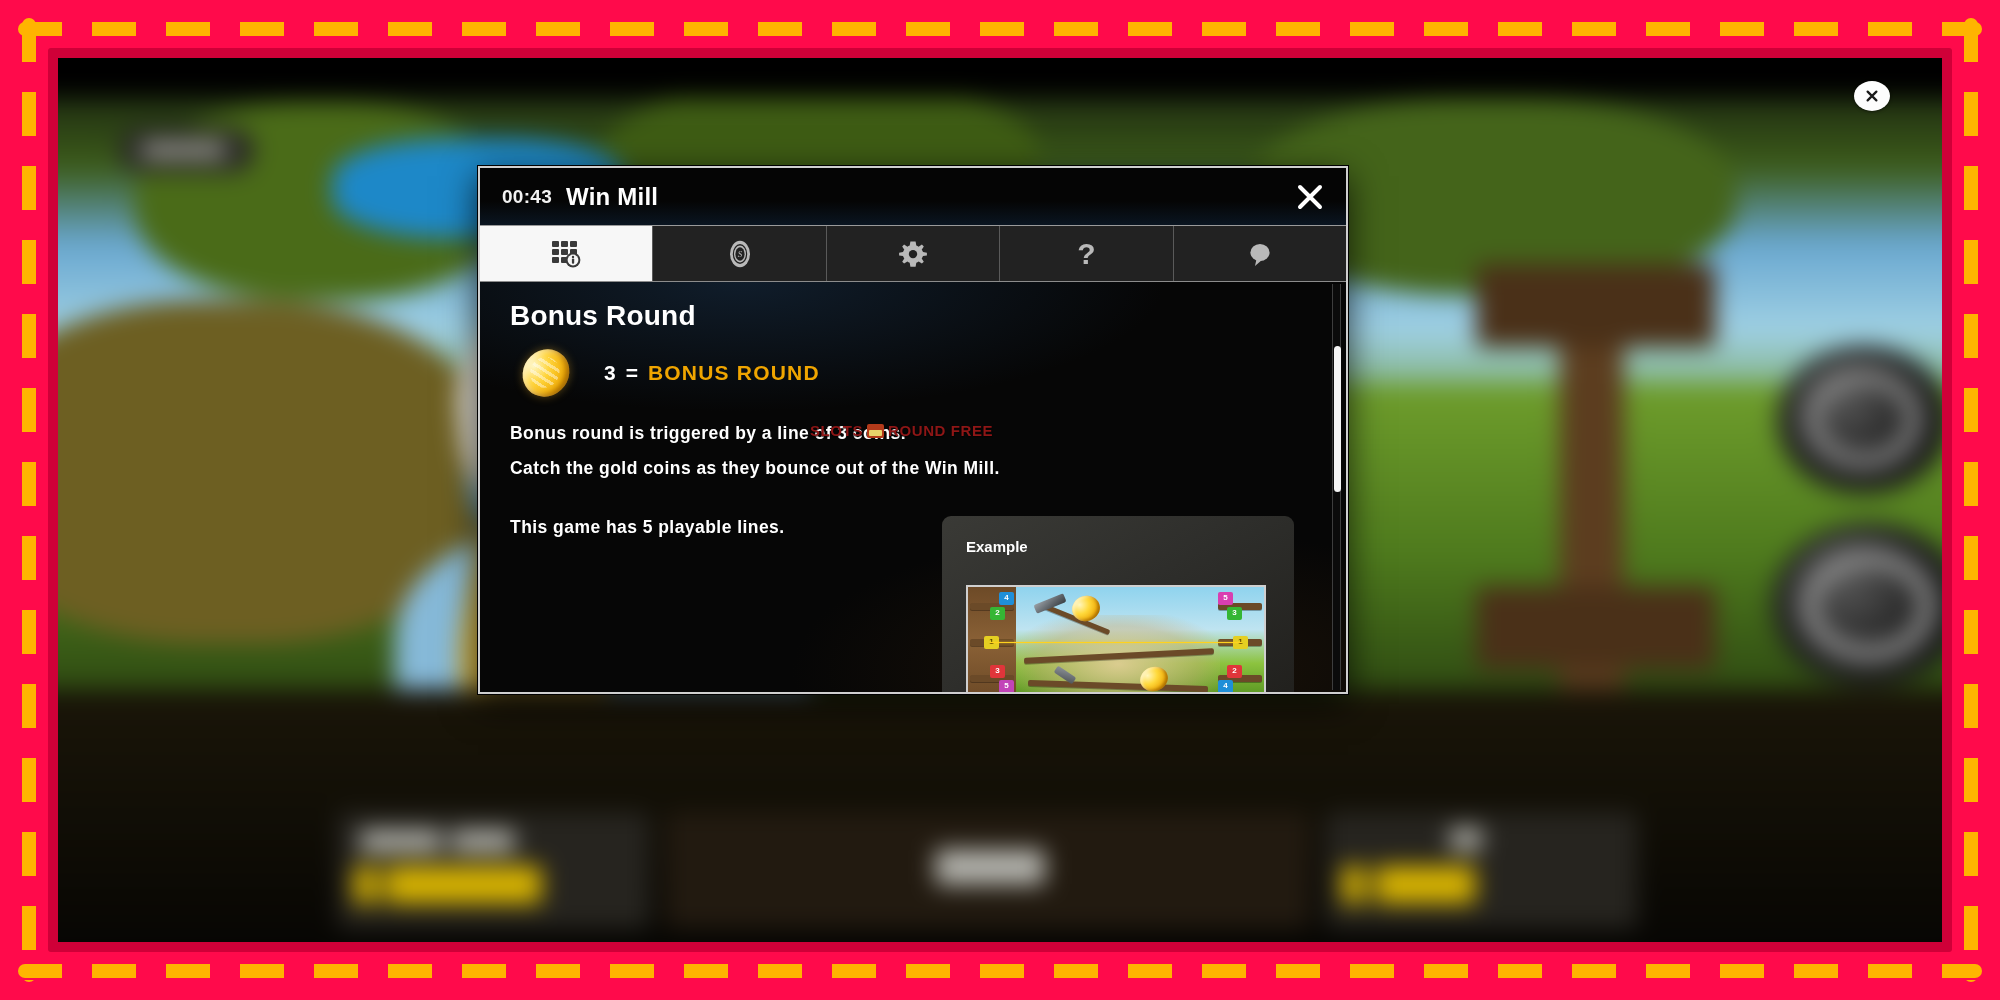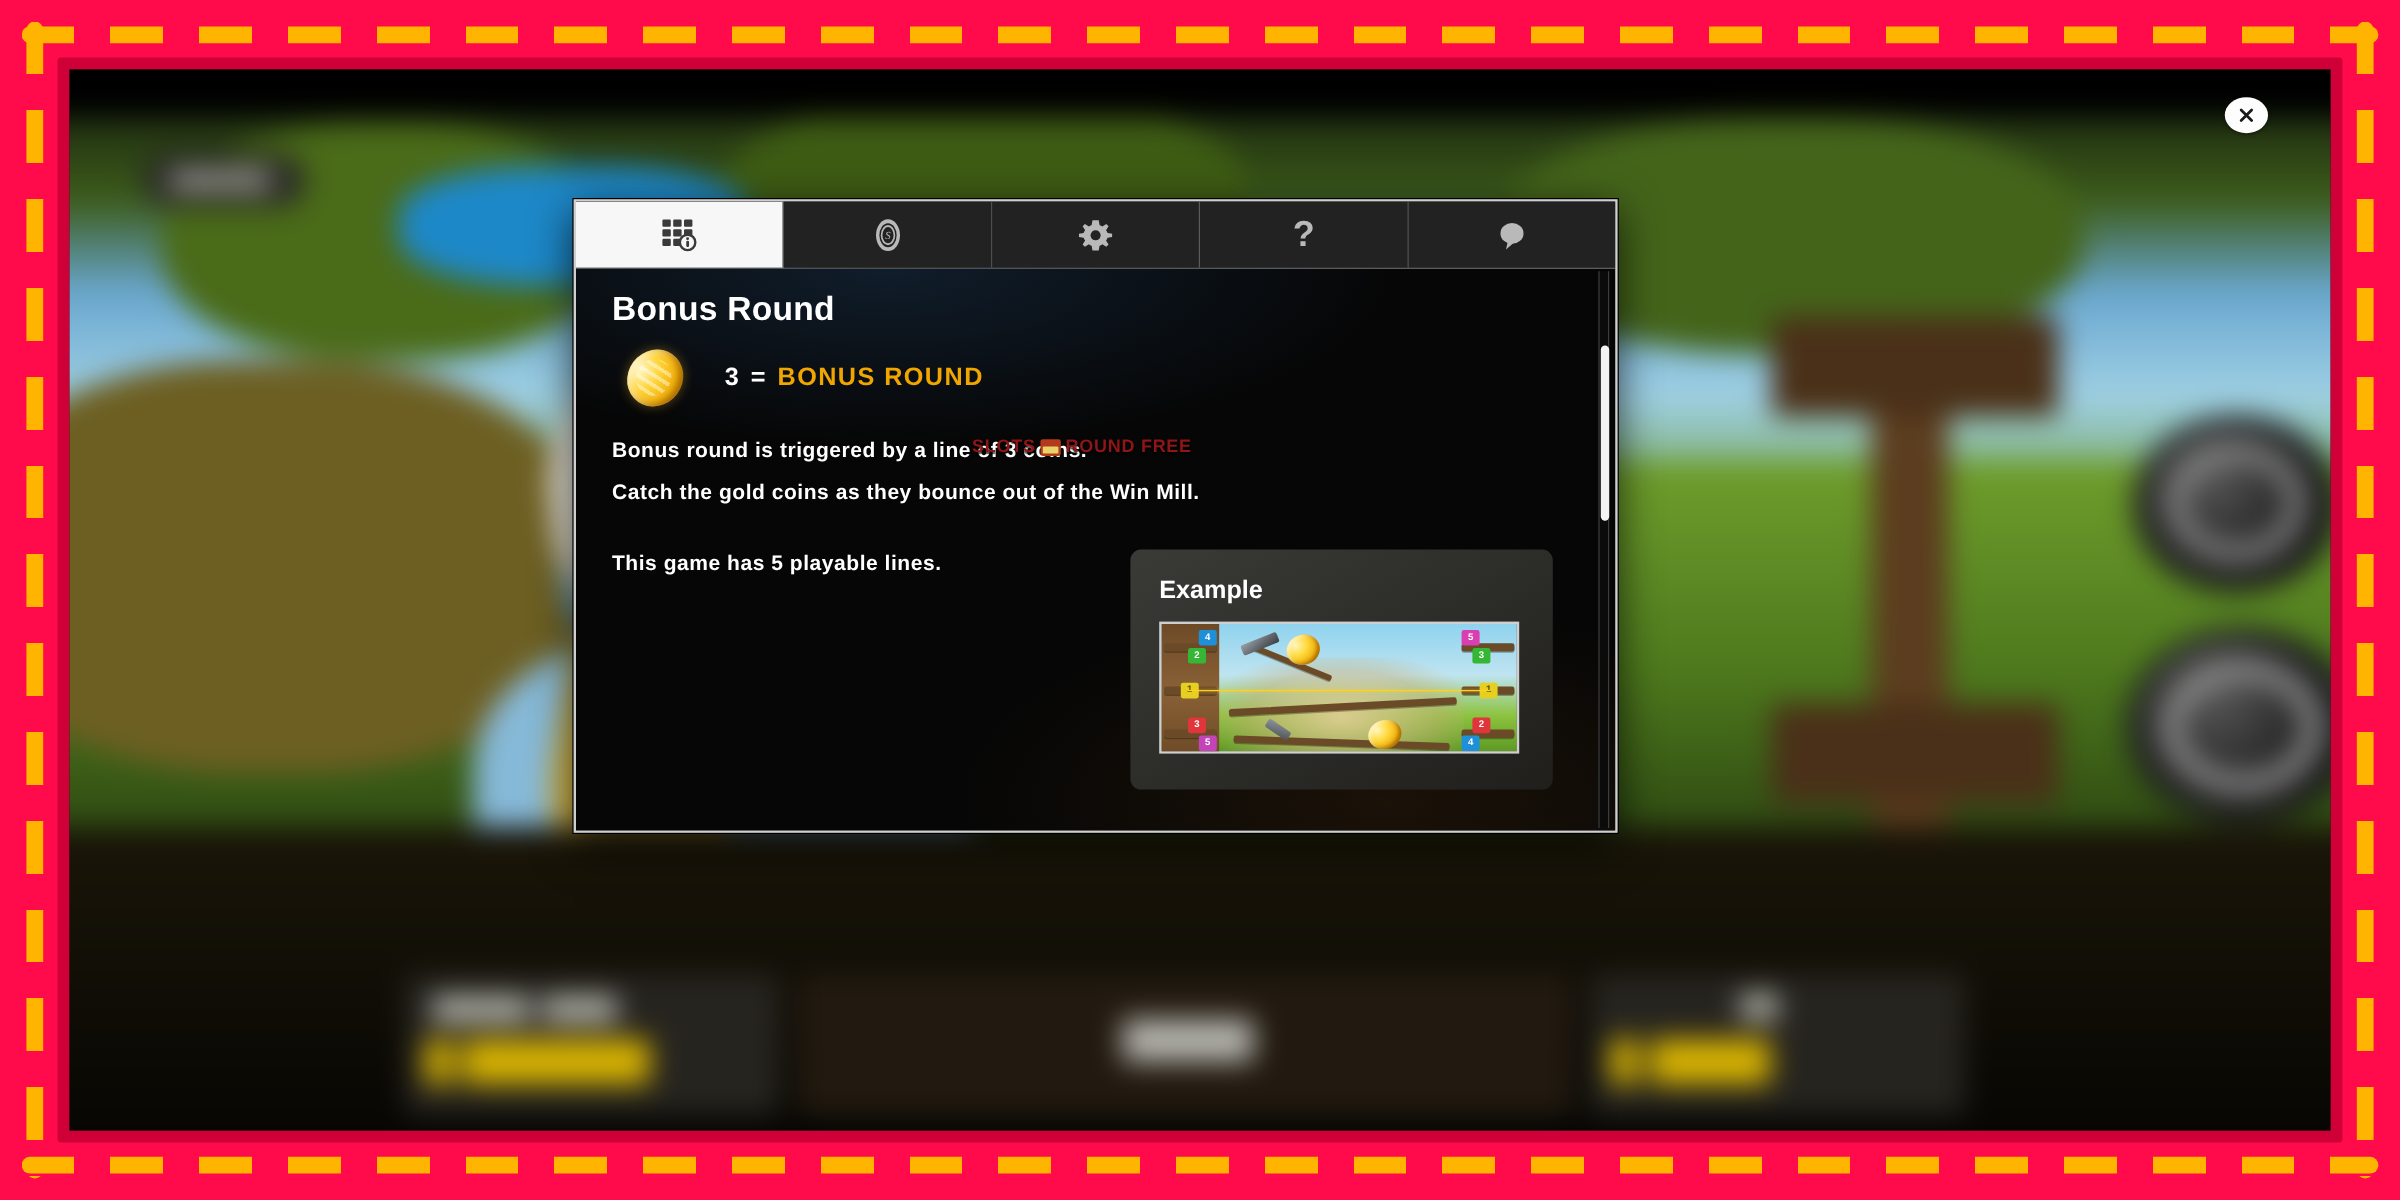--- a/index.html
+++ b/index.html
@@ -304,21 +304,21 @@
 
   #example-card {
     margin-left:32px;
     width:352px; flex:none;
     background:linear-gradient(150deg,#3a3a36 0%,#2e2e2b 45%,#201f1c 100%);
     border-radius:9px;
     padding:22px 24px 26px 24px;
     height:200px;
   }
   #example-title {
-    color:#ffffff; font-size:21px; font-weight:bold; margin-bottom:14px;
+    color:#ffffff; font-size:15px; font-weight:bold; margin-bottom:30px;
   }
   #example-img {
     width:300px; height:110px;
     border:2px solid #cfcfcf;
     position:relative; overflow:hidden;
     background:linear-gradient(180deg,#8fd3ee 0%,#bfe4f1 40%,#8cc33f 72%,#5e9a24 100%);
   }
   .sl-frame-l { left:0; top:0; width:48px; height:110px;
     background:linear-gradient(180deg,#6d4a27 0%,#8a6136 50%,#6d4a27 100%); }
   .sl-dust {
@@ -429,20 +429,29 @@
   </div>
 
   <div id="corner-close">
     <svg viewBox="0 0 16 16">
       <path d="M3 3 L13 13 M13 3 L3 13" stroke="#1a1a1a" stroke-width="2.6" stroke-linecap="round" fill="none"></path>
     </svg>
   </div>
 
   <div id="dialog">
 
+    <div id="dlg-header">
+      <span id="dlg-clock">00:43</span>
+      <span id="dlg-title">Win Mill</span>
+      <div id="dlg-close">
+        <svg viewBox="0 0 24 24">
+          <path d="M4 4 L20 20 M20 4 L4 20" stroke="#ffffff" stroke-width="3.2" stroke-linecap="round" fill="none"></path>
+        </svg>
+      </div>
+    </div>
 
     <div id="tabs">
       <div class="tab active">
         <svg width="30" height="28" viewBox="0 0 30 28">
           <g class="ic">
             <rect x="1" y="1" width="7" height="6" rx="1"></rect>
             <rect x="10" y="1" width="7" height="6" rx="1"></rect>
             <rect x="19" y="1" width="7" height="6" rx="1"></rect>
             <rect x="1" y="9" width="7" height="6" rx="1"></rect>
             <rect x="10" y="9" width="7" height="6" rx="1"></rect>

